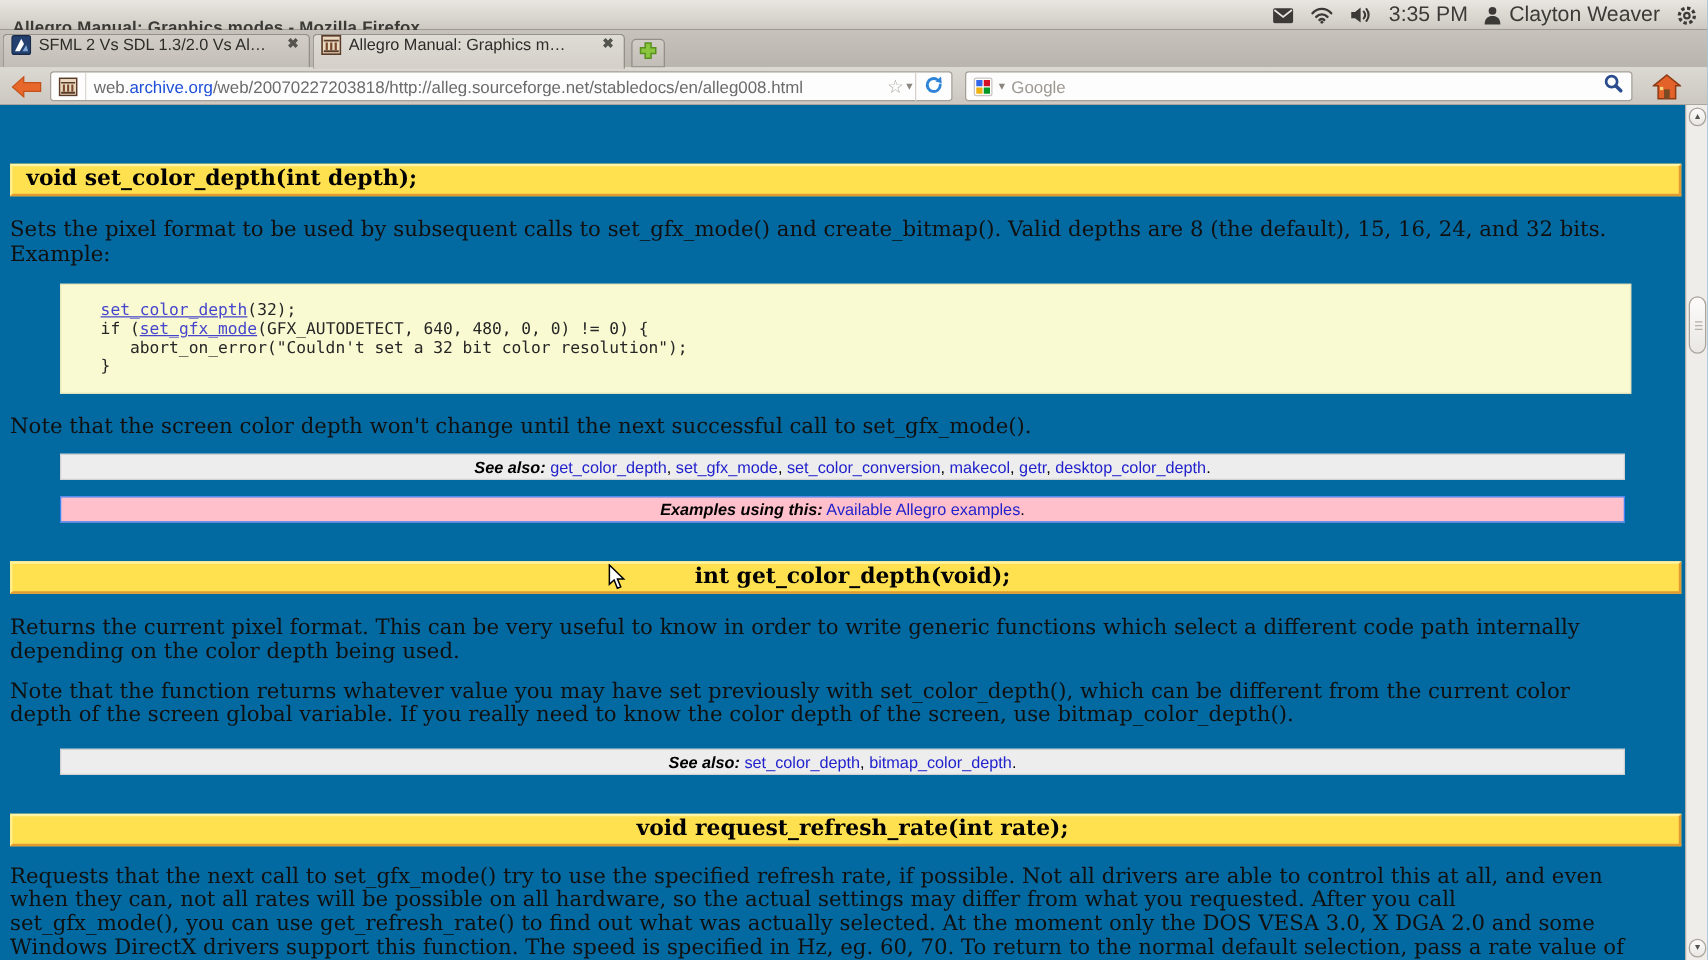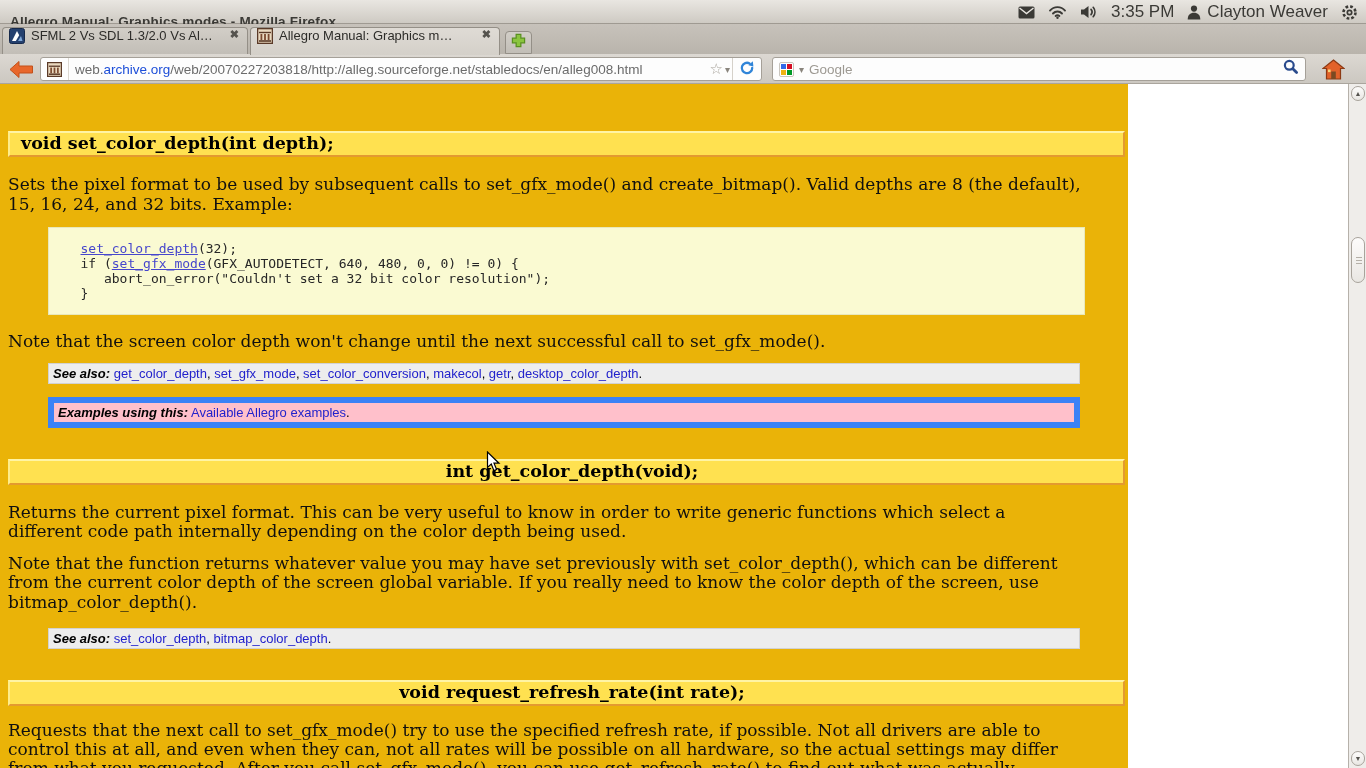--- a/index.html
+++ b/index.html
@@ -47,40 +47,40 @@
   .reloadseg { border-left:1px solid #d5d1ca; padding:2px 4px 0 6px; }
   .searchbar { position:absolute; left:772px; top:3px; width:534px; height:24px; background:#fdfdfd;
     border:1px solid #a5a098; border-radius:3px; display:flex; align-items:center; padding:0 6px; gap:5px; }
   .search-ph { flex:1; font-size:13.5px; color:#9d9992; }
   .glogo { width:15px; height:15px; border:1px solid #c9c5be; border-radius:2px; background:#fff;
     display:grid; grid-template-columns:1fr 1fr; grid-template-rows:1fr 1fr; gap:1px; padding:1px; }
   .glogo i { display:block; }
   .homebtn { position:absolute; left:1318px; top:3px; width:30px; height:24px; display:flex; align-items:center; justify-content:center; }
 
   
-  .content { position:absolute; left:0; top:84px; width:1128px; height:684px; background:#eab308;
+  .content { position:absolute; left:0; top:84px; width:1348px; height:684px; background:#0369a1;
     overflow:hidden; font-family:"DejaVu Serif", serif; font-size:17px; color:#101010; }
   .api-head { margin:0 3px 0 8px; background:#ffe150; border:2px solid;
     border-color:#fff4a4 #e39a30 #e39a30 #ffed8a; padding:0 0 1px 11px;
     font-weight:bold; font-size:17.5px; line-height:21px; color:#000; }
   .mt47{margin-top:47px;} .mt31{margin-top:31px;text-align:center;}
   .body-p { margin:18px 45px 0 8px; line-height:19.5px; }
   .body-p.tight { margin-top:12px; }
   .body-p.last { margin-top:15px; line-height:19px; }
   .codeblock { margin:13px 43px 0 48px; background:#fafad2; border:1px solid #e8e8bc;
     font-family:"DejaVu Sans Mono", monospace; font-size:13px; line-height:15px;
     color:#262626; padding:13px 8px; white-space:pre; }
   .codeblock a { color:#4646cc; text-decoration:underline; }
   .infobox { margin:13px 48px 0 48px; font-family:"Liberation Sans", sans-serif;
-    font-size:13px; line-height:15px; padding:2px 4px; color:#000; }
+    font-size:13px; line-height:15px; padding:2px 4px; color:#000;text-align:center; }
   .infobox.mt11{margin-top:11px;} .infobox.mt16{margin-top:16px;}
   .infobox .boxlabel { font-weight:bold; font-style:italic; }
   .infobox a { color:#2222cc; text-decoration:none; }
   .seealso { background:#ededed; border:1px solid #d2d2d2; }
-  .examples { background:#ffc0cb; border:6px solid #3b82f6; }
+  .examples { background:#ffc0cb; border:1px solid #3b82f6; }
 
   
   .scrollbar { position:absolute; left:1348px; top:84px; width:18px; height:684px;
     background:#efedea; border-left:1px solid #b6b1aa; }
   .scrollbtn { position:absolute; left:2px; width:14px; height:15px; background:linear-gradient(#fdfcfb,#e9e7e3);
     border:1px solid #a8a39b; border-radius:7px; display:flex; align-items:center; justify-content:center;
     font-size:7px; color:#55534e; }
   .scrollbtn.up { top:2px; } .scrollbtn.down { bottom:2px; }
   .scrollthumb { position:absolute; left:2px; top:153px; width:14px; height:46px;
     background:linear-gradient(#fdfcfb,#e9e7e3); border:1px solid #a8a39b; border-radius:7px; }

